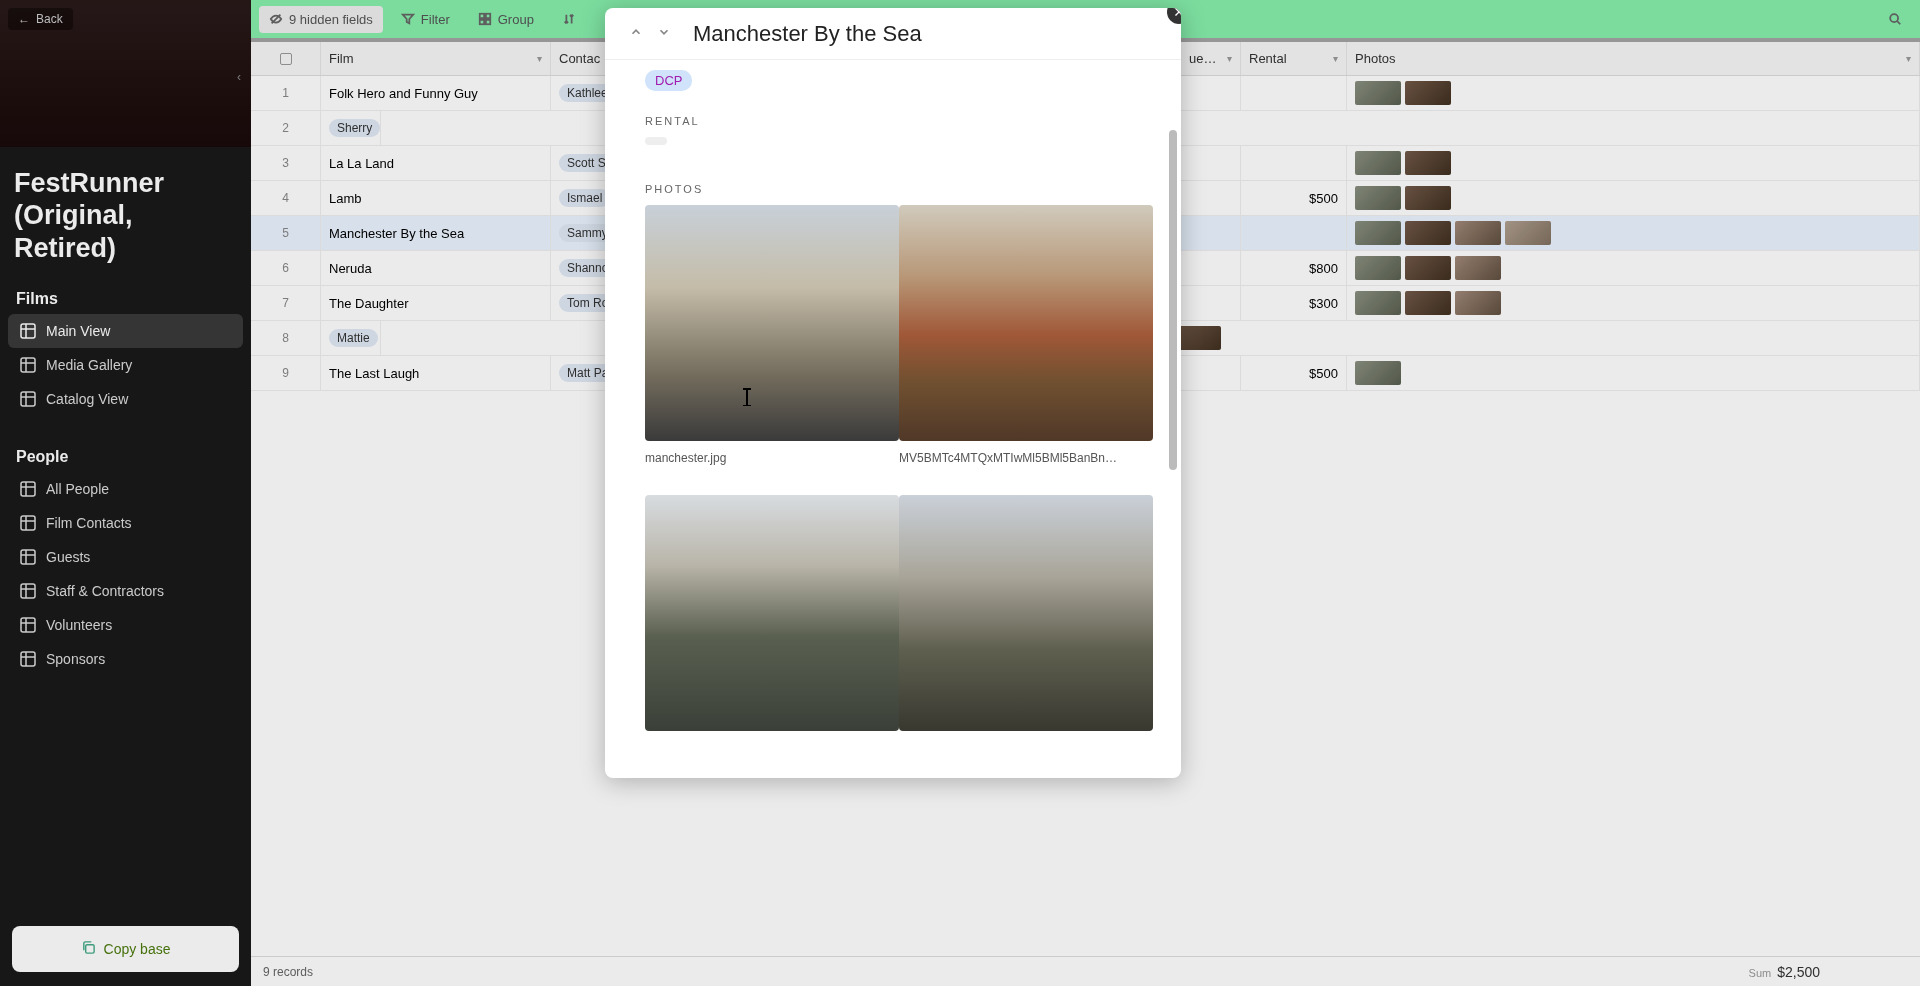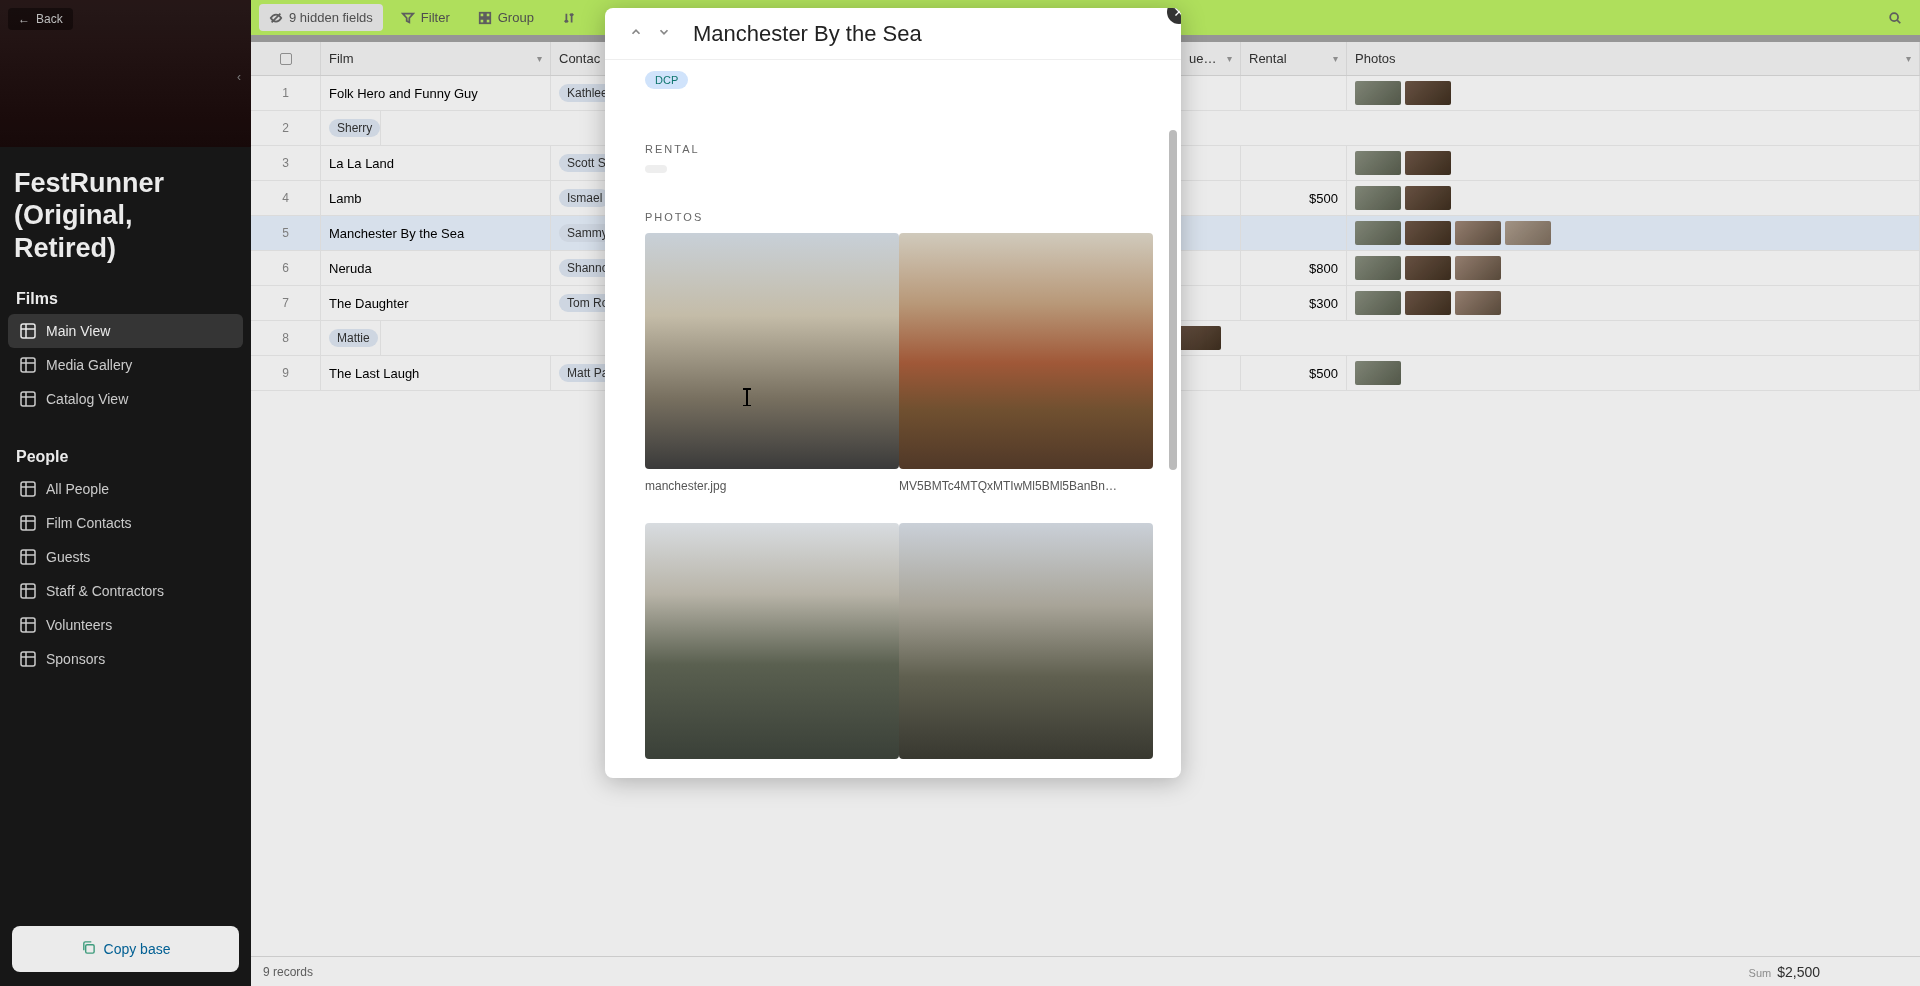--- a/index.html
+++ b/index.html
@@ -11,25 +11,25 @@
     .sidebar-header { height: 147px; background: linear-gradient(180deg, #2a1a1a 0%, #1a0a0a 100%); position: relative; padding: 8px; }
     .back-btn { display: inline-flex; align-items: center; gap: 6px; font-size: 12px; color: #ccc; background: rgba(0,0,0,0.4); padding: 4px 10px; border-radius: 4px; cursor: pointer; }
     .collapse-indicator { position: absolute; top: 70px; right: 10px; color: #888; font-size: 12px; }
     .base-title { padding: 20px 14px 18px; font-size: 27px; font-weight: 600; line-height: 1.2; color: #fff; }
     .nav-section { padding: 0 8px; }
     .nav-heading { font-size: 16px; font-weight: 600; padding: 8px 8px 6px; color: #fff; }
     .nav-item { display: flex; align-items: center; gap: 10px; padding: 9px 12px; border-radius: 6px; font-size: 14px; cursor: pointer; color: #ddd; }
     .nav-item.active { background: rgba(255,255,255,0.14); color: #fff; }
     .nav-icon { width: 16px; height: 16px; display: inline-flex; align-items: center; justify-content: center; }
     .nav-icon svg { width: 16px; height: 16px; stroke: currentColor; fill: none; stroke-width: 1.5; }
-    .copy-base { margin: 12px; margin-top: auto; margin-bottom: 14px; background: #fff; color: #0369a1; border-radius: 8px; padding: 14px; display: flex; align-items: center; justify-content: center; gap: 8px; font-size: 14px; font-weight: 500; cursor: pointer; }
+    .copy-base { margin: 12px; margin-top: auto; margin-bottom: 14px; background: #fff; color: #4d7c0f; border-radius: 8px; padding: 14px; display: flex; align-items: center; justify-content: center; gap: 8px; font-size: 14px; font-weight: 500; cursor: pointer; }
     
     
     .grid-area { flex: 1; background: #fff; display: flex; flex-direction: column; position: relative; }
-    .toolbar { height: 42px; display: flex; align-items: center; gap: 8px; padding: 0 8px; border-bottom: 7px solid #a3a3a3; background: #bef264; }
+    .toolbar { height: 42px; display: flex; align-items: center; gap: 8px; padding: 0 8px; border-bottom: 4px solid #a3a3a3; background: #86efac; }
     .tool-btn { display: inline-flex; align-items: center; gap: 6px; padding: 6px 10px; border-radius: 4px; font-size: 13px; color: #555; cursor: pointer; }
     .tool-btn.pill { background: #eee; }
     .tool-icon { width: 14px; height: 14px; }
     .tool-icon svg { width: 100%; height: 100%; stroke: #666; fill: none; stroke-width: 2; }
     .search-icon-btn { margin-left: auto; }
     
     .grid { flex: 1; overflow: hidden; position: relative; }
     .grid-header { display: flex; height: 34px; background: #f7f7f7; border-bottom: 1px solid #ddd; font-size: 13px; color: #333; }
     .hcol { border-right: 1px solid #e5e5e5; display: flex; align-items: center; padding: 0 8px; position: relative; }
     .hcol .drop { margin-left: auto; color: #999; font-size: 10px; }
@@ -63,21 +63,21 @@
     .footer-right .sum-val { font-size: 14px; color: #333; }
     
     
     .overlay { position: absolute; inset: 0; background: rgba(0,0,0,0.08); display: flex; justify-content: center; }
     .modal { position: absolute; top: 8px; width: 576px; left: 605px; height: 770px; background: #fff; border-radius: 8px; box-shadow: 0 4px 24px rgba(0,0,0,0.25); display: flex; flex-direction: column; overflow: hidden; }
     .modal-close { position: absolute; top: -2px; right: -2px; width: 24px; height: 24px; background: #333; color: #fff; border-radius: 50%; display: flex; align-items: center; justify-content: center; font-size: 14px; cursor: pointer; transform: translate(8px,-6px); z-index: 5;}
     .modal-header { height: 52px; display: flex; align-items: center; gap: 6px; padding: 0 20px; border-bottom: 1px solid #eee; }
     .modal-header .chev { color: #888; cursor: pointer; padding: 2px 4px;}
     .modal-title { font-size: 22px; font-weight: 500; color: #222; margin-left: 12px; }
     .modal-body { flex: 1; overflow-y: auto; padding: 10px 28px 24px 40px; }
-    .tag { display: inline-block; background: #d0e3fb; color: #0f766e; font-size: 11px; padding: 3px 10px; border-radius: 10px; margin-bottom: 30px; }
+    .tag { display: inline-block; background: #d0e3fb; color: #a21caf; font-size: 13px; padding: 3px 10px; border-radius: 10px; }
     .field-label { font-size: 11px; letter-spacing: 2px; font-weight: 500; color: #666; text-transform: uppercase; margin: 24px 0 10px; }
     .rental-empty { width: 22px; height: 8px; background: #eee; border-radius: 4px; }
     .photos-grid { display: grid; grid-template-columns: 1fr 1fr; row-gap: 30px; }
     .photo-tile { }
     .photo-box { width: 100%; height: 236px; background: #aab; border-radius: 4px; overflow: hidden; margin-bottom: 10px; }
     .photo-name { font-size: 12px; color: #555; overflow: hidden; text-overflow: ellipsis; white-space: nowrap; }
     .photo-img { width: 100%; height: 100%; }
     .p1 { background: linear-gradient(180deg,#c8d0d8 0%, #c4bca8 35%, #787060 70%, #3a3a3a 100%); }
     .p2 { background: linear-gradient(180deg,#d0cabc 0%, #b89878 30%, #a05838 55%, #705030 75%, #503828 100%); }
     .p3 { background: linear-gradient(180deg,#d8dce0 0%, #b8b4a8 30%, #5a6050 60%, #3a4038 100%); }

